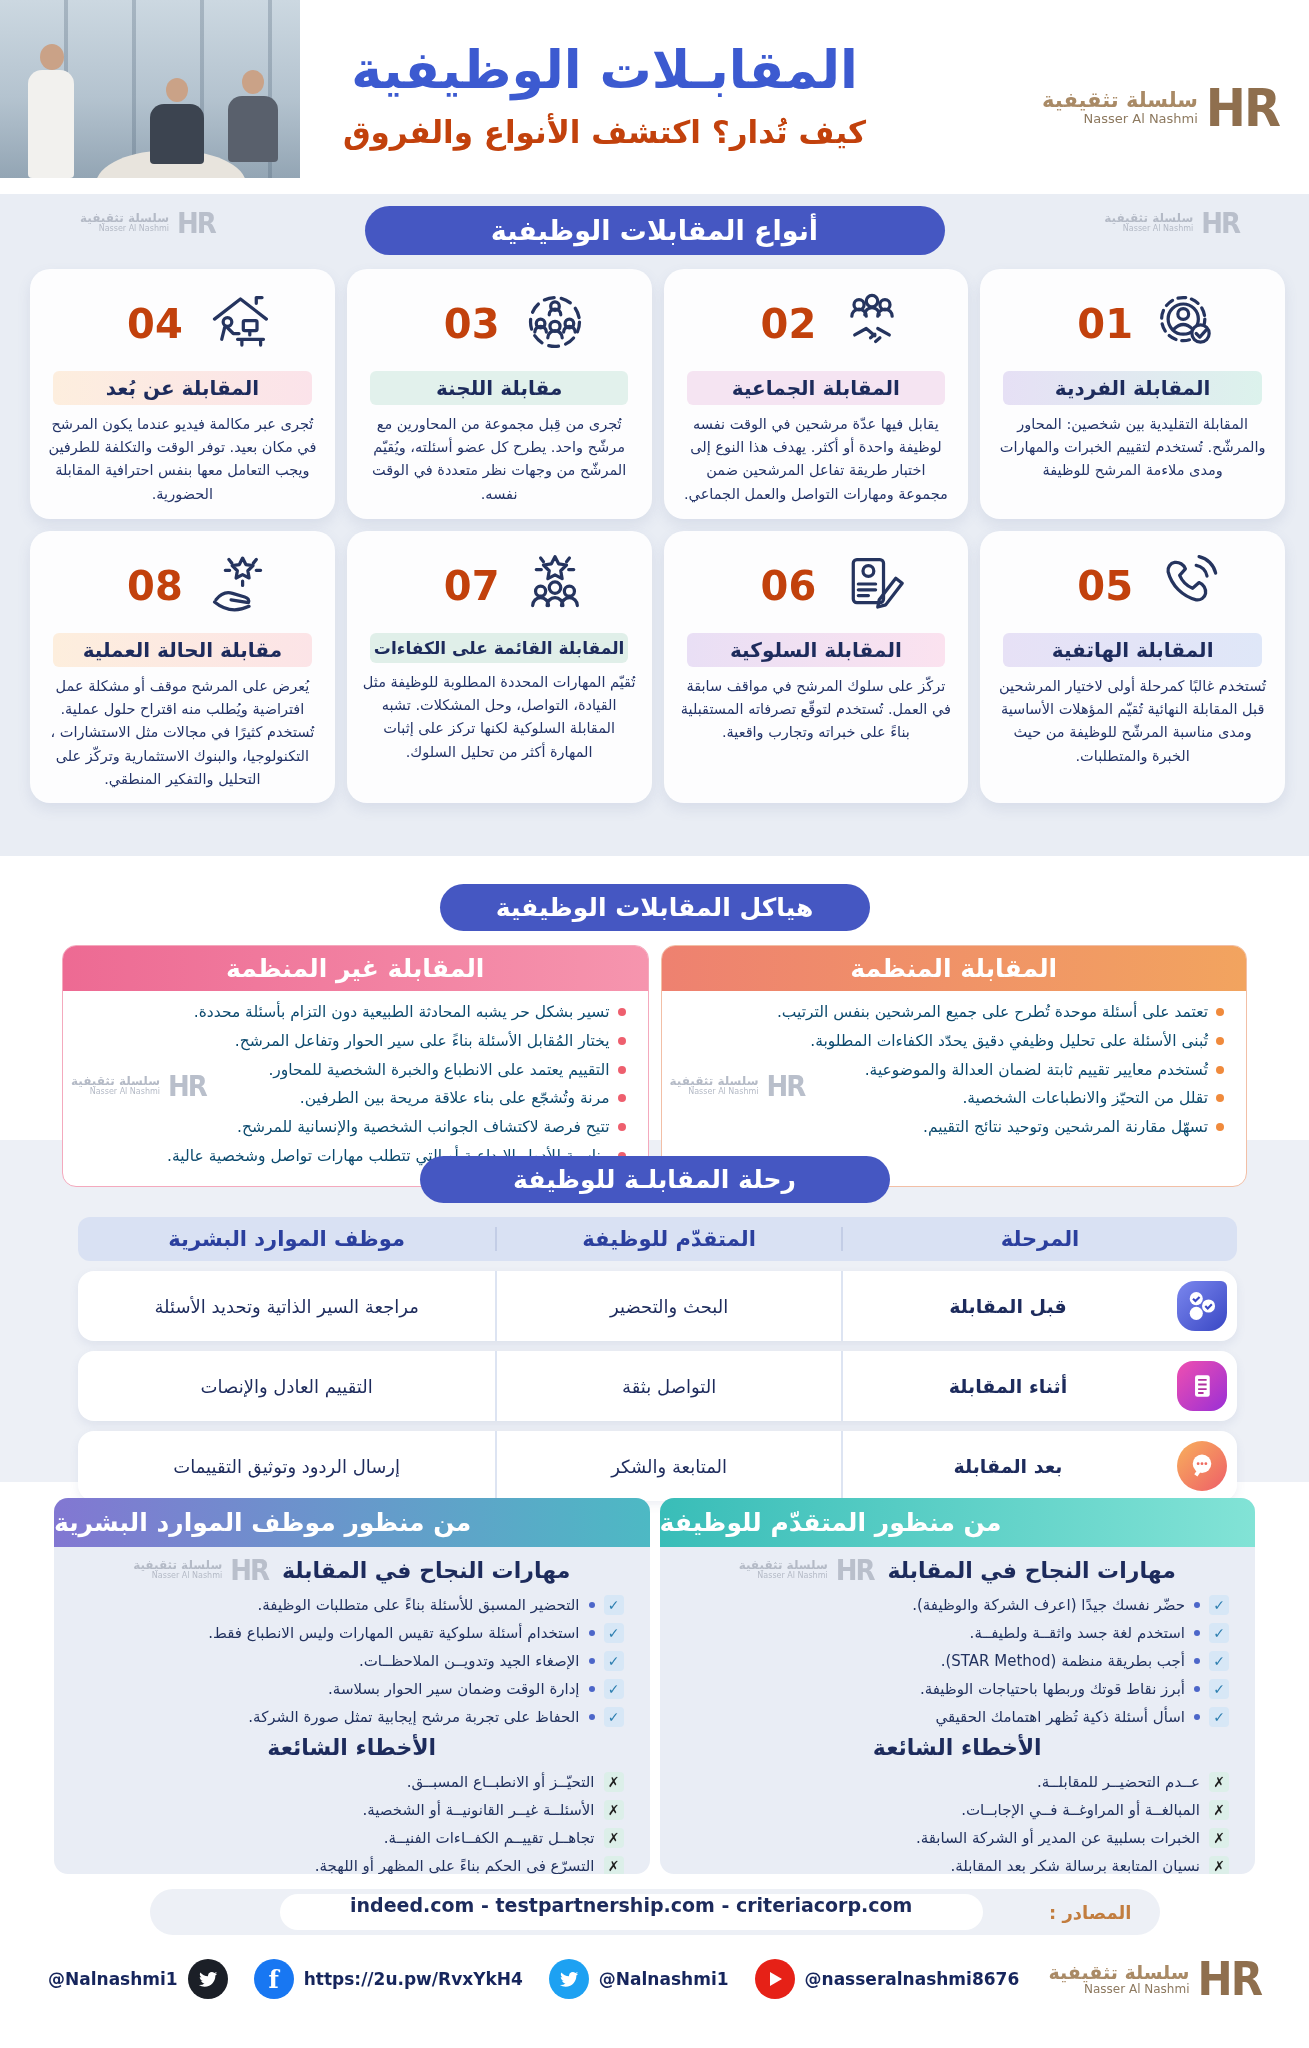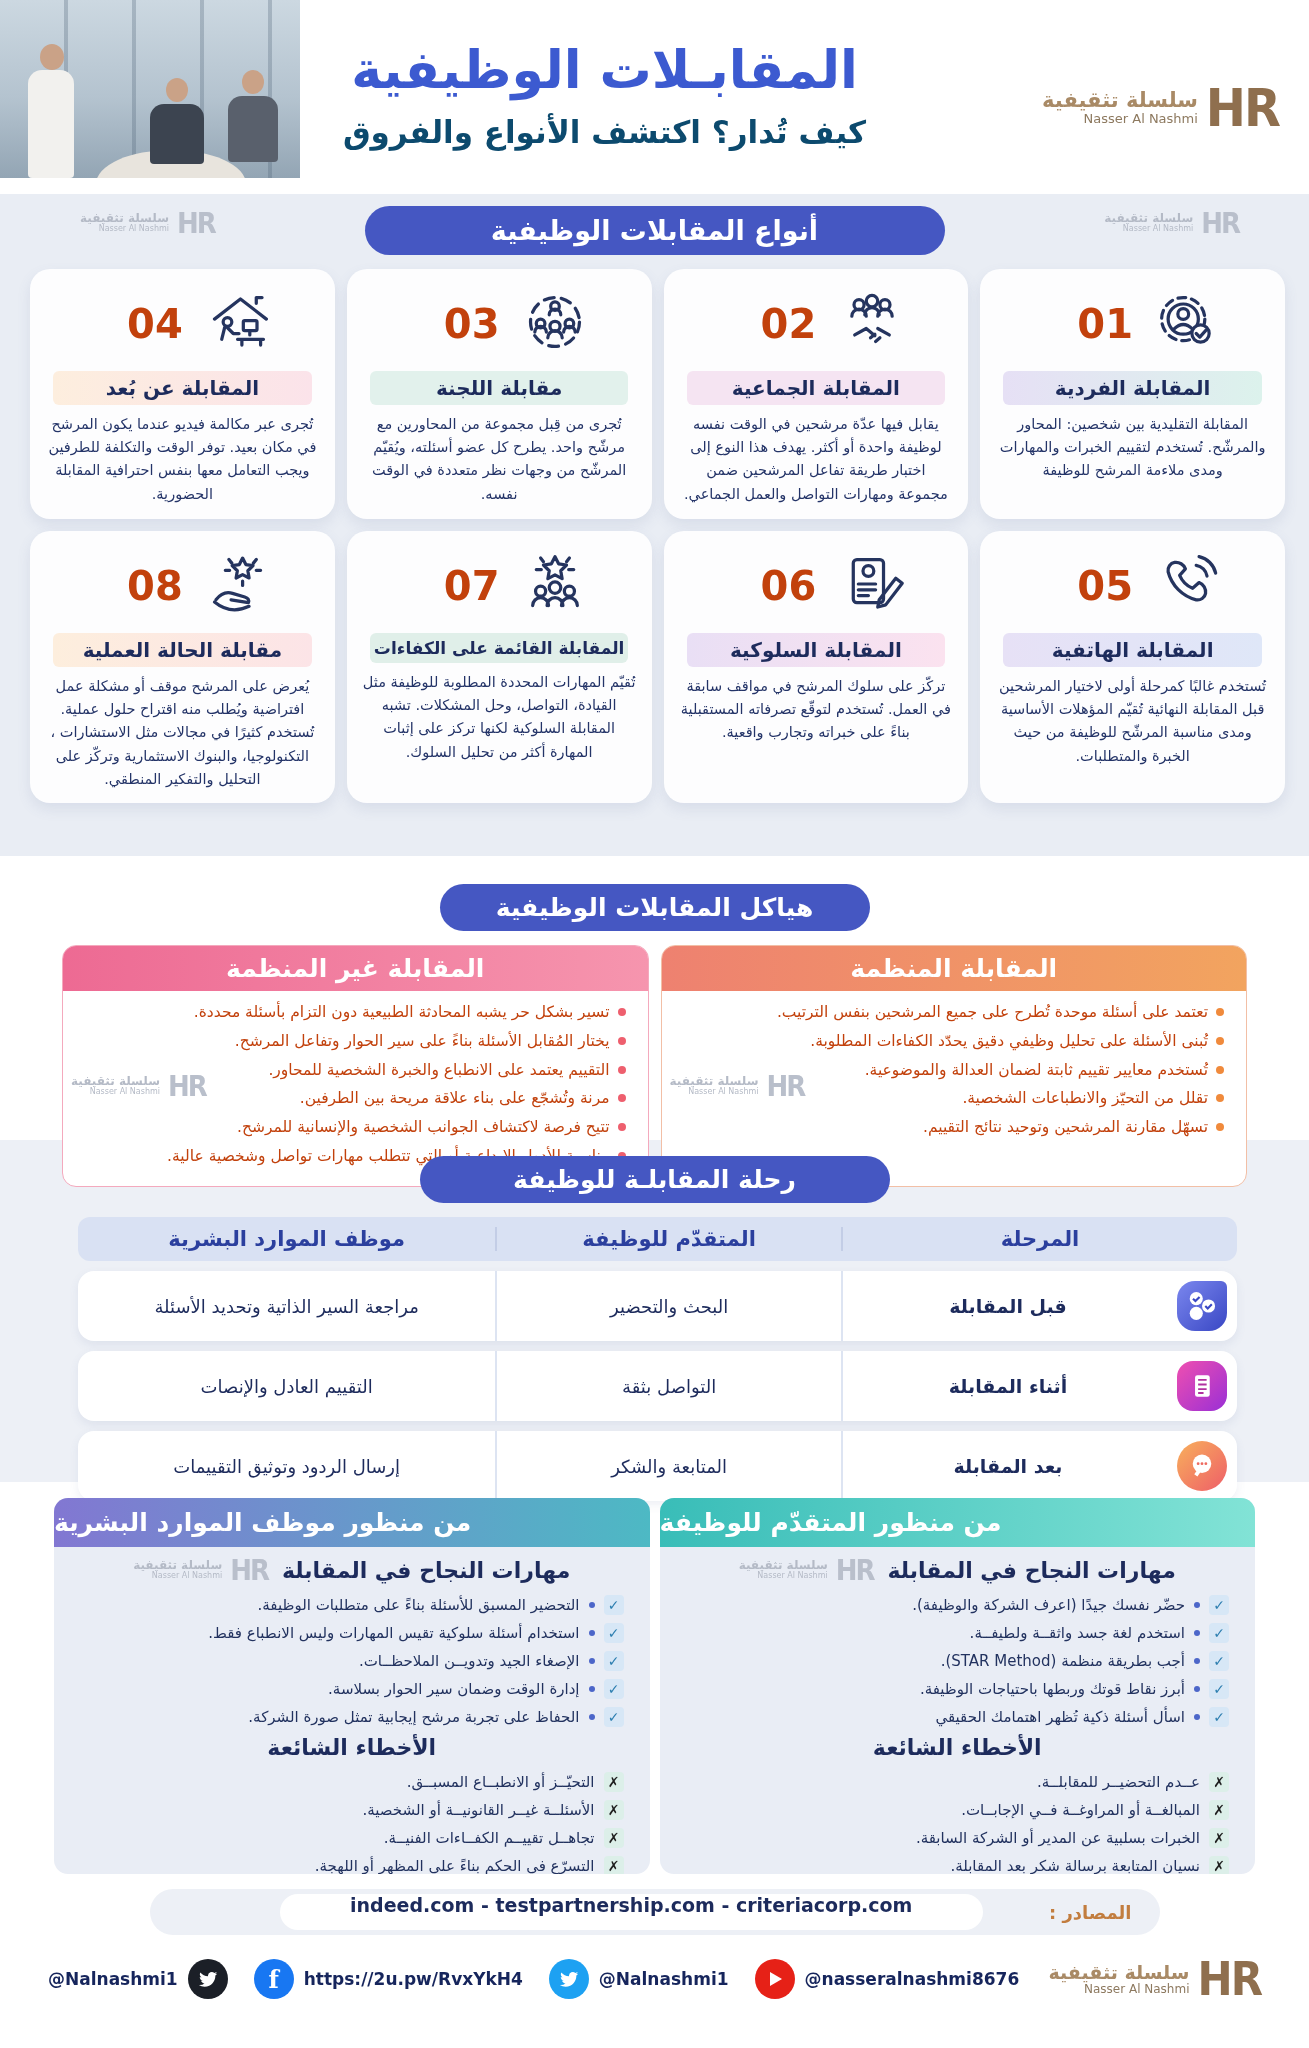--- a/index.html
+++ b/index.html
@@ -38,21 +38,21 @@
   .p1 { left:28px; top:70px; width:46px; height:108px; background:#f2f1ee; }
   .h1 { left:40px; top:44px; width:24px; height:26px; }
   .p2 { left:150px; top:104px; width:54px; height:60px; background:#3c4450; }
   .h2 { left:166px; top:78px; width:22px; height:24px; }
   .p3 { left:228px; top:96px; width:50px; height:66px; background:#59606c; }
   .h3 { left:242px; top:70px; width:22px; height:24px; }
   .ph-table { position:absolute; left:96px; top:150px; width:150px; height:34px; background:#e8e4dd;
               border-radius:50% 50% 0 0 / 100% 100% 0 0; }
   .head-mid { flex:1; display:flex; flex-direction:column; align-items:center; padding-top:40px; }
   .main-title { font-size:52px; font-weight:bold; color:#3c5ad0; }
-  .sub-title  { font-size:31px; font-weight:bold; color:#0c4a6e; margin-top:14px; }
+  .sub-title  { font-size:31px; font-weight:bold; color:#c2410c; margin-top:14px; }
   .head-logo { width:400px; padding:22px 30px 0 0; display:flex; justify-content:flex-end; }
   .head-logo .ml-ar{font-size:21px;} .head-logo .ml-en{font-size:13px;} .head-logo .ml-hr{font-size:48px;}
 
   
   .pill { background:#4557c2; color:#fff; font-weight:bold; text-align:center;
           border-radius:26px; margin:0 auto; padding:9px 0; position:relative; z-index:2;}
 
   
   .band-types { height:662px; background:#e9edf4; padding-top:12px; position:relative; }
   .pill-types { width:580px; font-size:27px; }
@@ -83,21 +83,21 @@
   .band-structs { height:284px; background:#fff; padding-top:28px; position:relative;}
   .pill-structs { width:430px; font-size:25px; }
   .panels { display:flex; gap:12px; padding:14px 62px 0; position:relative; z-index:2;}
   .panel { flex:1; background:#fff; border-radius:14px; overflow:hidden; position:relative;}
   .panel.structured   { border:1.5px solid #f2bfa6; }
   .panel.unstructured { border:1.5px solid #f4a9bd; }
   .panel-head { color:#fff; font-size:25px; font-weight:bold; text-align:center; padding:8px 0; }
   .structured .panel-head   { background:linear-gradient(90deg,#ee8170,#f2a45f); }
   .unstructured .panel-head { background:linear-gradient(90deg,#ed6a93,#f695ae); }
   .panel ul { list-style:none; padding:12px 22px 10px 16px; }
-  .panel li { display:flex; align-items:flex-start; gap:8px; font-size:15.5px; color:#c2410c;
+  .panel li { display:flex; align-items:flex-start; gap:8px; font-size:15.5px; color:#0c4a6e;
               line-height:1.28; margin-bottom:9px; }
   .dot { width:8px; height:8px; border-radius:50%; flex:none; margin-top:5px; }
   .structured .dot { background:#f08a3c; }
   .unstructured .dot { background:#ee5f6e; }
   .panel-logo { position:absolute; left:8px; top:52%; }
 
   
   .band-journey { height:342px; background:#edf0f6; padding-top:16px; position:relative; }
   .pill-journey { width:470px; font-size:25px; }
   .journey-logo { position:absolute; top:18px; }

